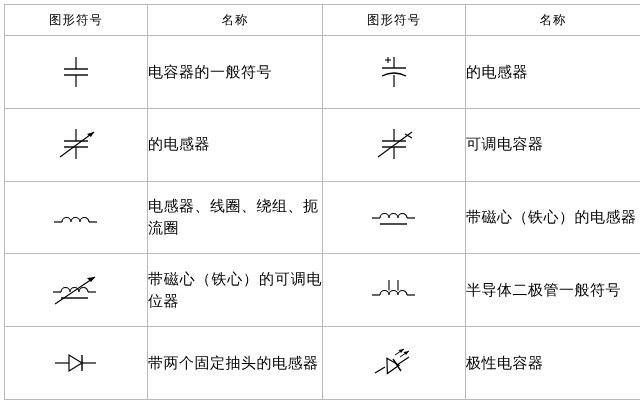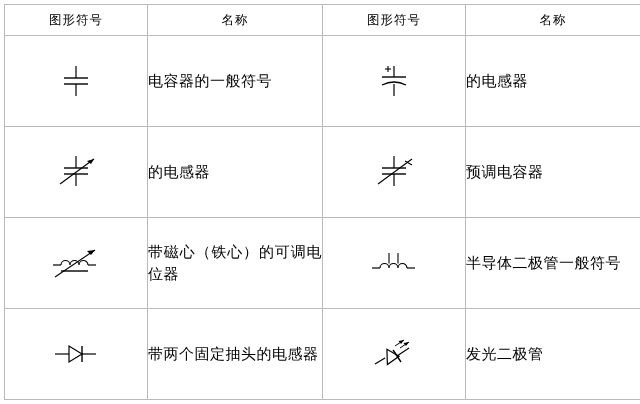--- a/index.html
+++ b/index.html
@@ -127,23 +127,46 @@
             <svg width="46" height="40" viewBox="0 0 46 40">
               <line x1="23" y1="4" x2="23" y2="16" stroke="#000" stroke-width="1.2"></line>
               <line x1="11" y1="16" x2="35" y2="16" stroke="#000" stroke-width="1.4"></line>
               <line x1="11" y1="22" x2="35" y2="22" stroke="#000" stroke-width="1.4"></line>
               <line x1="23" y1="22" x2="23" y2="34" stroke="#000" stroke-width="1.2"></line>
               <line x1="7" y1="32" x2="41" y2="7" stroke="#000" stroke-width="1.1"></line>
               <line x1="34" y1="9" x2="41" y2="13" stroke="#000" stroke-width="1.1"></line>
             </svg>
           </div>
         </td>
-        <td class="namecell">预调电容器</td>
-      </tr>
-
+        <td class="namecell">可调电容器</td>
+      </tr>
+
+      <tr>
+        <td class="symcell">
+          <div class="symwrap">
+            <svg width="56" height="30" viewBox="0 0 56 30">
+              <line x1="6" y1="20" x2="14" y2="20" stroke="#000" stroke-width="1.2"></line>
+              <path d="M14 20 A4.5 4.5 0 0 1 23 20 A4.5 4.5 0 0 1 32 20 A4.5 4.5 0 0 1 41 20" fill="none" stroke="#000" stroke-width="1.2"></path>
+              <line x1="41" y1="20" x2="49" y2="20" stroke="#000" stroke-width="1.2"></line>
+            </svg>
+          </div>
+        </td>
+        <td class="namecell">电感器、线圈、绕组、扼流圈</td>
+        <td class="symcell">
+          <div class="symwrap">
+            <svg width="56" height="34" viewBox="0 0 56 34">
+              <line x1="6" y1="18" x2="14" y2="18" stroke="#000" stroke-width="1.2"></line>
+              <path d="M14 18 A4.5 4.5 0 0 1 23 18 A4.5 4.5 0 0 1 32 18 A4.5 4.5 0 0 1 41 18" fill="none" stroke="#000" stroke-width="1.2"></path>
+              <line x1="41" y1="18" x2="49" y2="18" stroke="#000" stroke-width="1.2"></line>
+              <line x1="14" y1="24" x2="41" y2="24" stroke="#000" stroke-width="1.4"></line>
+            </svg>
+          </div>
+        </td>
+        <td class="namecell">带磁心（铁心）的电感器</td>
+      </tr>
 
       <tr>
         <td class="symcell">
           <div class="symwrap">
             <svg width="58" height="40" viewBox="0 0 58 40">
               <line x1="6" y1="22" x2="14" y2="22" stroke="#000" stroke-width="1.2"></line>
               <path d="M14 22 A4.5 4.5 0 0 1 23 22 A4.5 4.5 0 0 1 32 22 A4.5 4.5 0 0 1 41 22" fill="none" stroke="#000" stroke-width="1.2"></path>
               <line x1="41" y1="22" x2="49" y2="22" stroke="#000" stroke-width="1.2"></line>
               <line x1="14" y1="28" x2="41" y2="28" stroke="#000" stroke-width="1.4"></line>
               <line x1="8" y1="34" x2="48" y2="7" stroke="#000" stroke-width="1.1"></line>
@@ -185,19 +208,19 @@
               <path d="M16 18 L24 31 L30 18 Z" fill="none" stroke="#000" stroke-width="1.2" transform="rotate(30 23 24)"></path>
               <line x1="26" y1="16" x2="34" y2="28" stroke="#000" stroke-width="1.4"></line>
               <line x1="30" y1="22" x2="42" y2="14" stroke="#000" stroke-width="1.2"></line>
               <line x1="28" y1="12" x2="37" y2="6" stroke="#000" stroke-width="1"></line>
               <path d="M37 6 L31.5 7 L34 10 Z" fill="#000"></path>
               <line x1="33" y1="14" x2="42" y2="8" stroke="#000" stroke-width="1"></line>
               <path d="M42 8 L36.5 9 L39 12 Z" fill="#000"></path>
             </svg>
           </div>
         </td>
-        <td class="namecell">发光二极管</td>
+        <td class="namecell">极性电容器</td>
       </tr>
 
 
     </tbody>
   </table>
 </div>
 
 </body></html>

